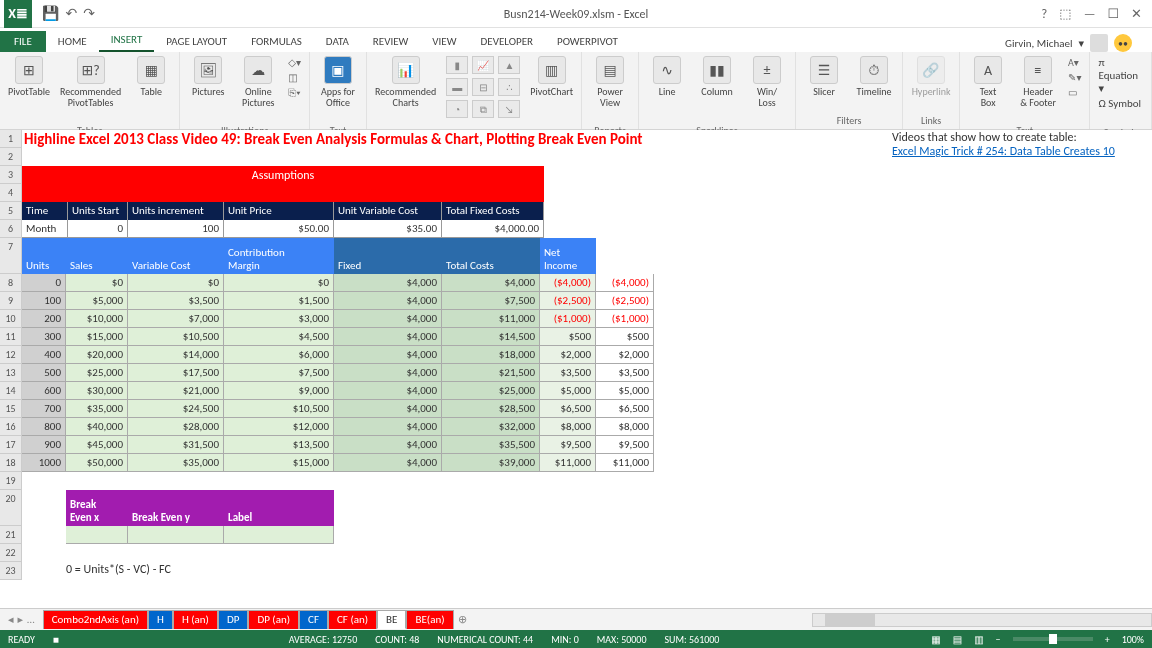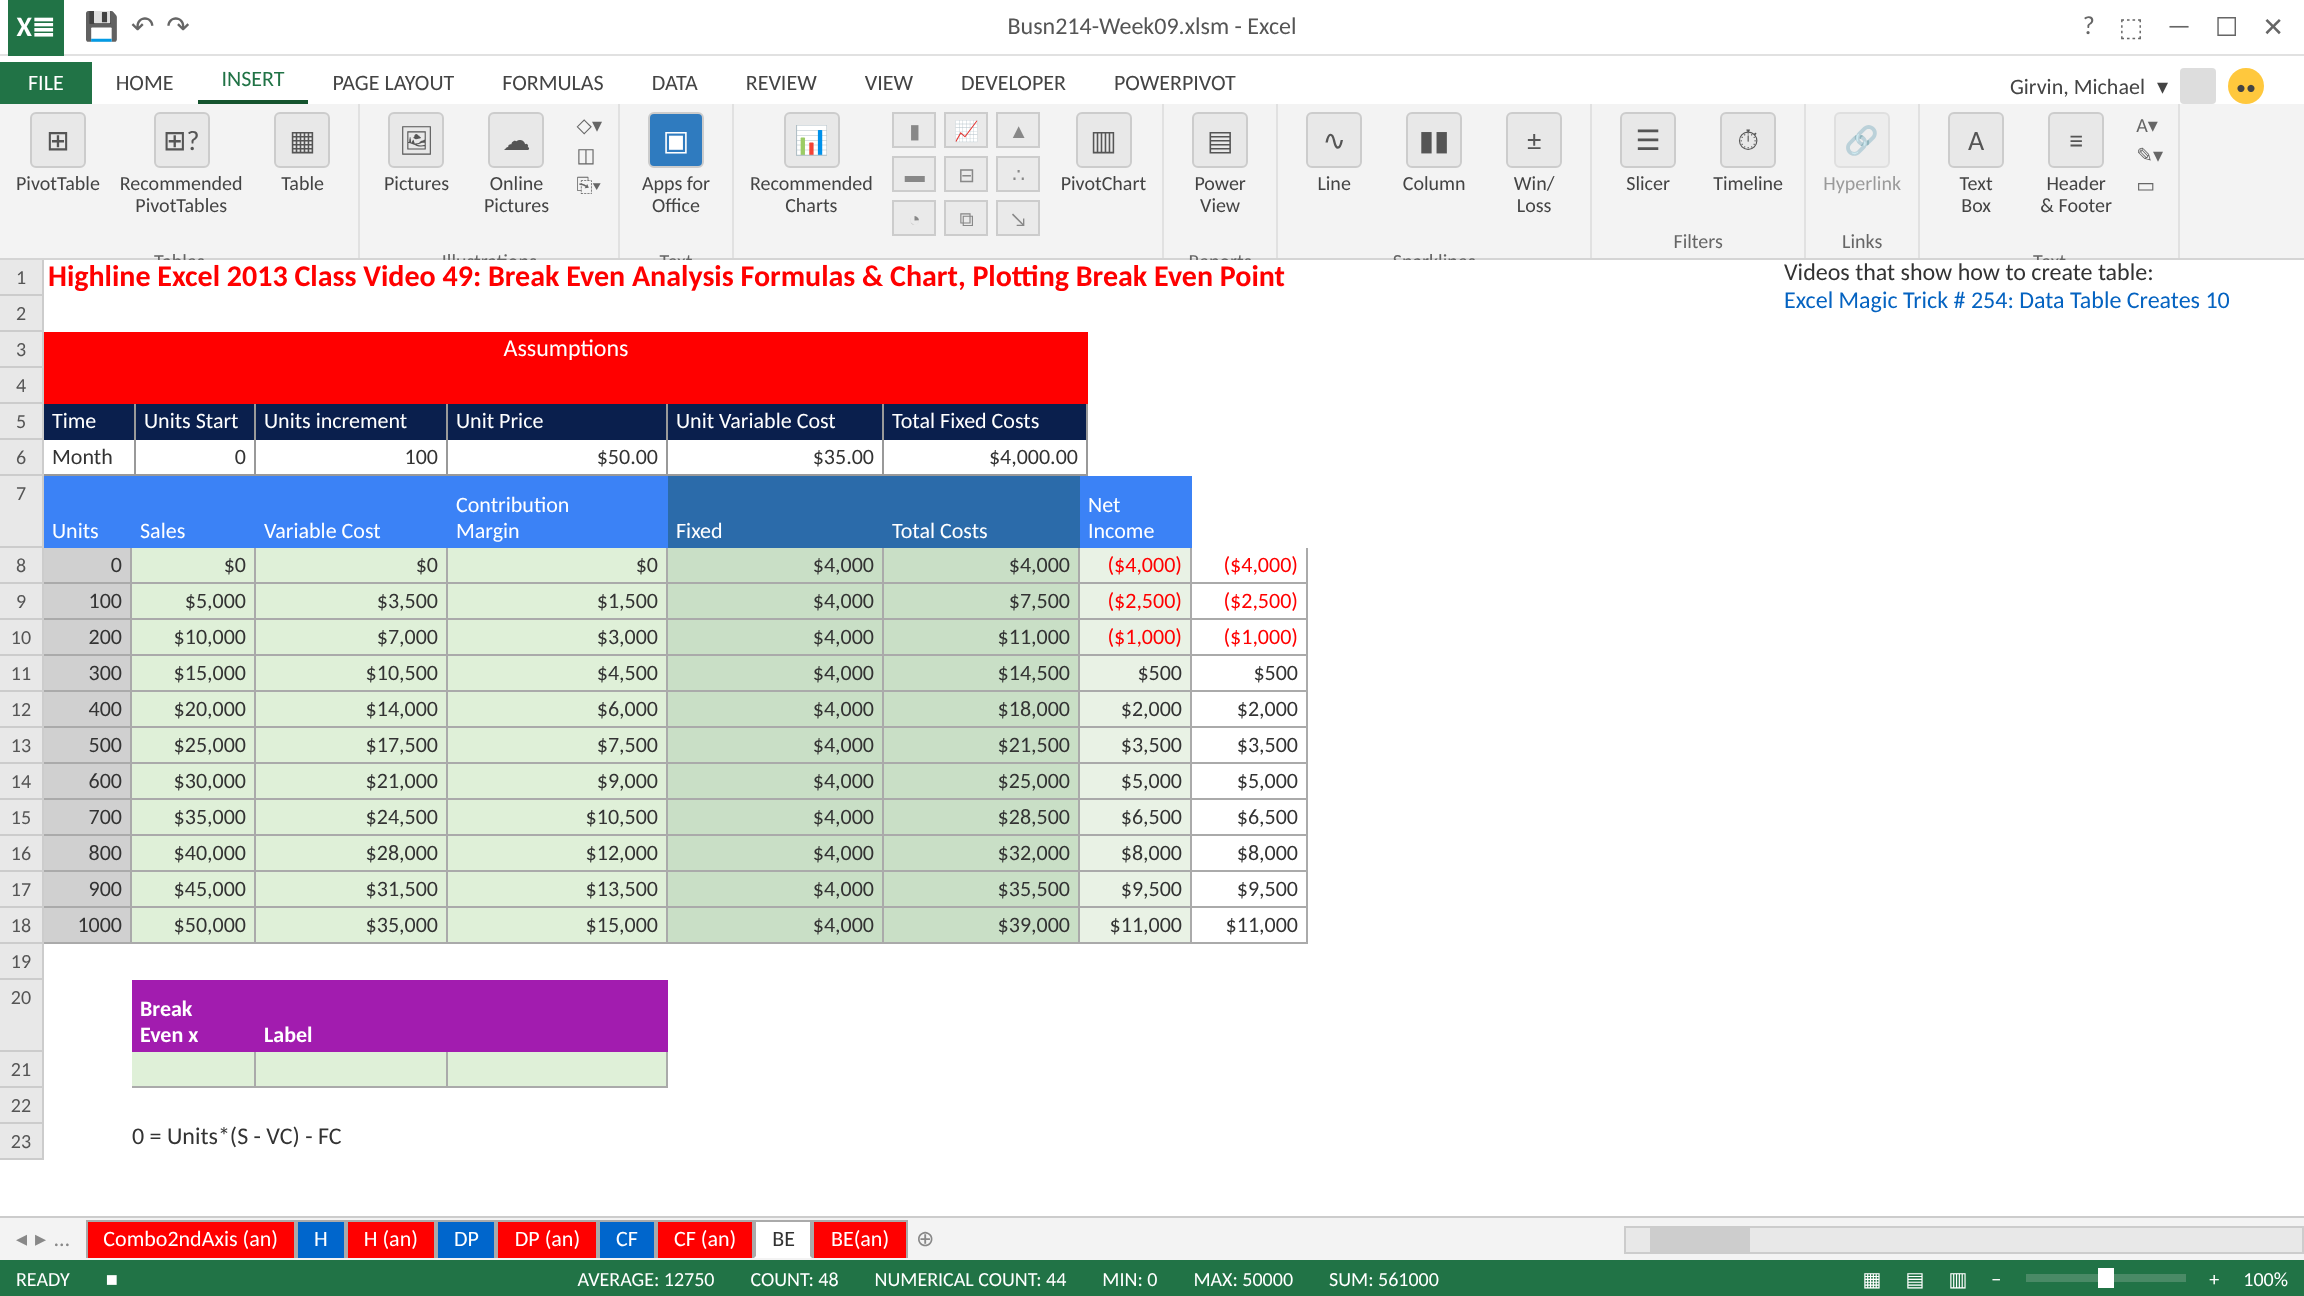--- a/index.html
+++ b/index.html
@@ -37,21 +37,21 @@
 .gridwrap { position: relative; height: 500px; overflow: hidden; background: #fff; }
 .rowhdr { position: absolute; left: 0; top: 0; width: 22px; }
 .rowhdr div { height: 18px; background: #e8e8e8; border-bottom: 1px solid #ccc; border-right: 1px solid #ccc; text-align: center; font-size: 10px; color: #555; line-height: 17px; }
 .rowhdr div.h7 { height: 36px; }
 .cells { position: absolute; left: 22px; top: 0; right: 0; }
 
 .title-row { height: 18px; display: flex; }
 .title-cell { font-family: Calibri; font-weight: bold; color: #ff0000; font-size: 15px; padding-left: 2px; white-space: nowrap; }
 
 .right-text { position: absolute; left: 870px; top: 0; font-size: 12px; }
-.right-link { color: #0563c1; cursor: pointer; }
+.right-link { color: #0563c1; text-decoration: underline; cursor: pointer; }
 
 
 .assump { position: absolute; top: 36px; left: 0; font-size: 11px; }
 .assump-title { background: #ff0000; color: #fff; text-align: center; height: 36px; line-height: 18px; width: 522px; font-size: 12px; }
 .assump-head { display: flex; background: #0a1f4d; color: #fff; height: 18px; }
 .assump-head > div, .assump-row > div { border-right: 1px solid #999; padding: 1px 4px; line-height: 15px; }
 .assump-row { display: flex; background: #fff; height: 18px; }
 .assump-row > div { border-bottom: 1px solid #999; text-align: right; }
 .assump-row > div:first-child { text-align: left; }
 .c-time{width:46px}.c-ustart{width:60px}.c-uinc{width:96px}.c-uprice{width:110px}.c-uvc{width:108px}.c-tfc{width:102px}
@@ -275,20 +275,29 @@
           <div class="lbl" style="white-space:pre">Header
 &amp; Footer</div>
         </div>
       <div style="display:flex;flex-direction:column;gap:2px;font-size:10px;color:#666">
         <span>A▾</span>
         <span>✎▾</span>
         <span>▭</span>
       </div>
     </div>
     <div class="grp-label">Text</div>
+  </div>
+  <div class="grp">
+    <div class="grp-items">
+      <div style="display:flex;flex-direction:column;gap:2px;font-size:11px;color:#444">
+        <span>π <span>Equation</span> ▾</span>
+        <span>Ω <span>Symbol</span></span>
+      </div>
+    </div>
+    <div class="grp-label">Symbols</div>
   </div>
 </div>
 
 <div class="gridwrap">
   <div class="rowhdr" id="rowhdr">
       <div>1</div>
       <div>2</div>
       <div>3</div>
       <div>4</div>
       <div>5</div>
@@ -463,20 +472,21 @@
             <div class="cell-ni ">$11,000</div>
             <div class="cell-ni2 ">$11,000</div>
           </div>
         </div>
     </div>
 
     <div class="brk">
       <div class="brk-head">
         <div class="bw1" style="white-space:pre">Break
 Even x</div>
+        <div class="bw2">Break Even y</div>
         <div class="bw3">Label</div>
       </div>
       <div class="brk-row">
         <div class="bw1"></div>
         <div class="bw2"></div>
         <div class="bw3"></div>
       </div>
     </div>
 
     <div class="formula-text">0 = Units*(S - VC) - FC</div>

